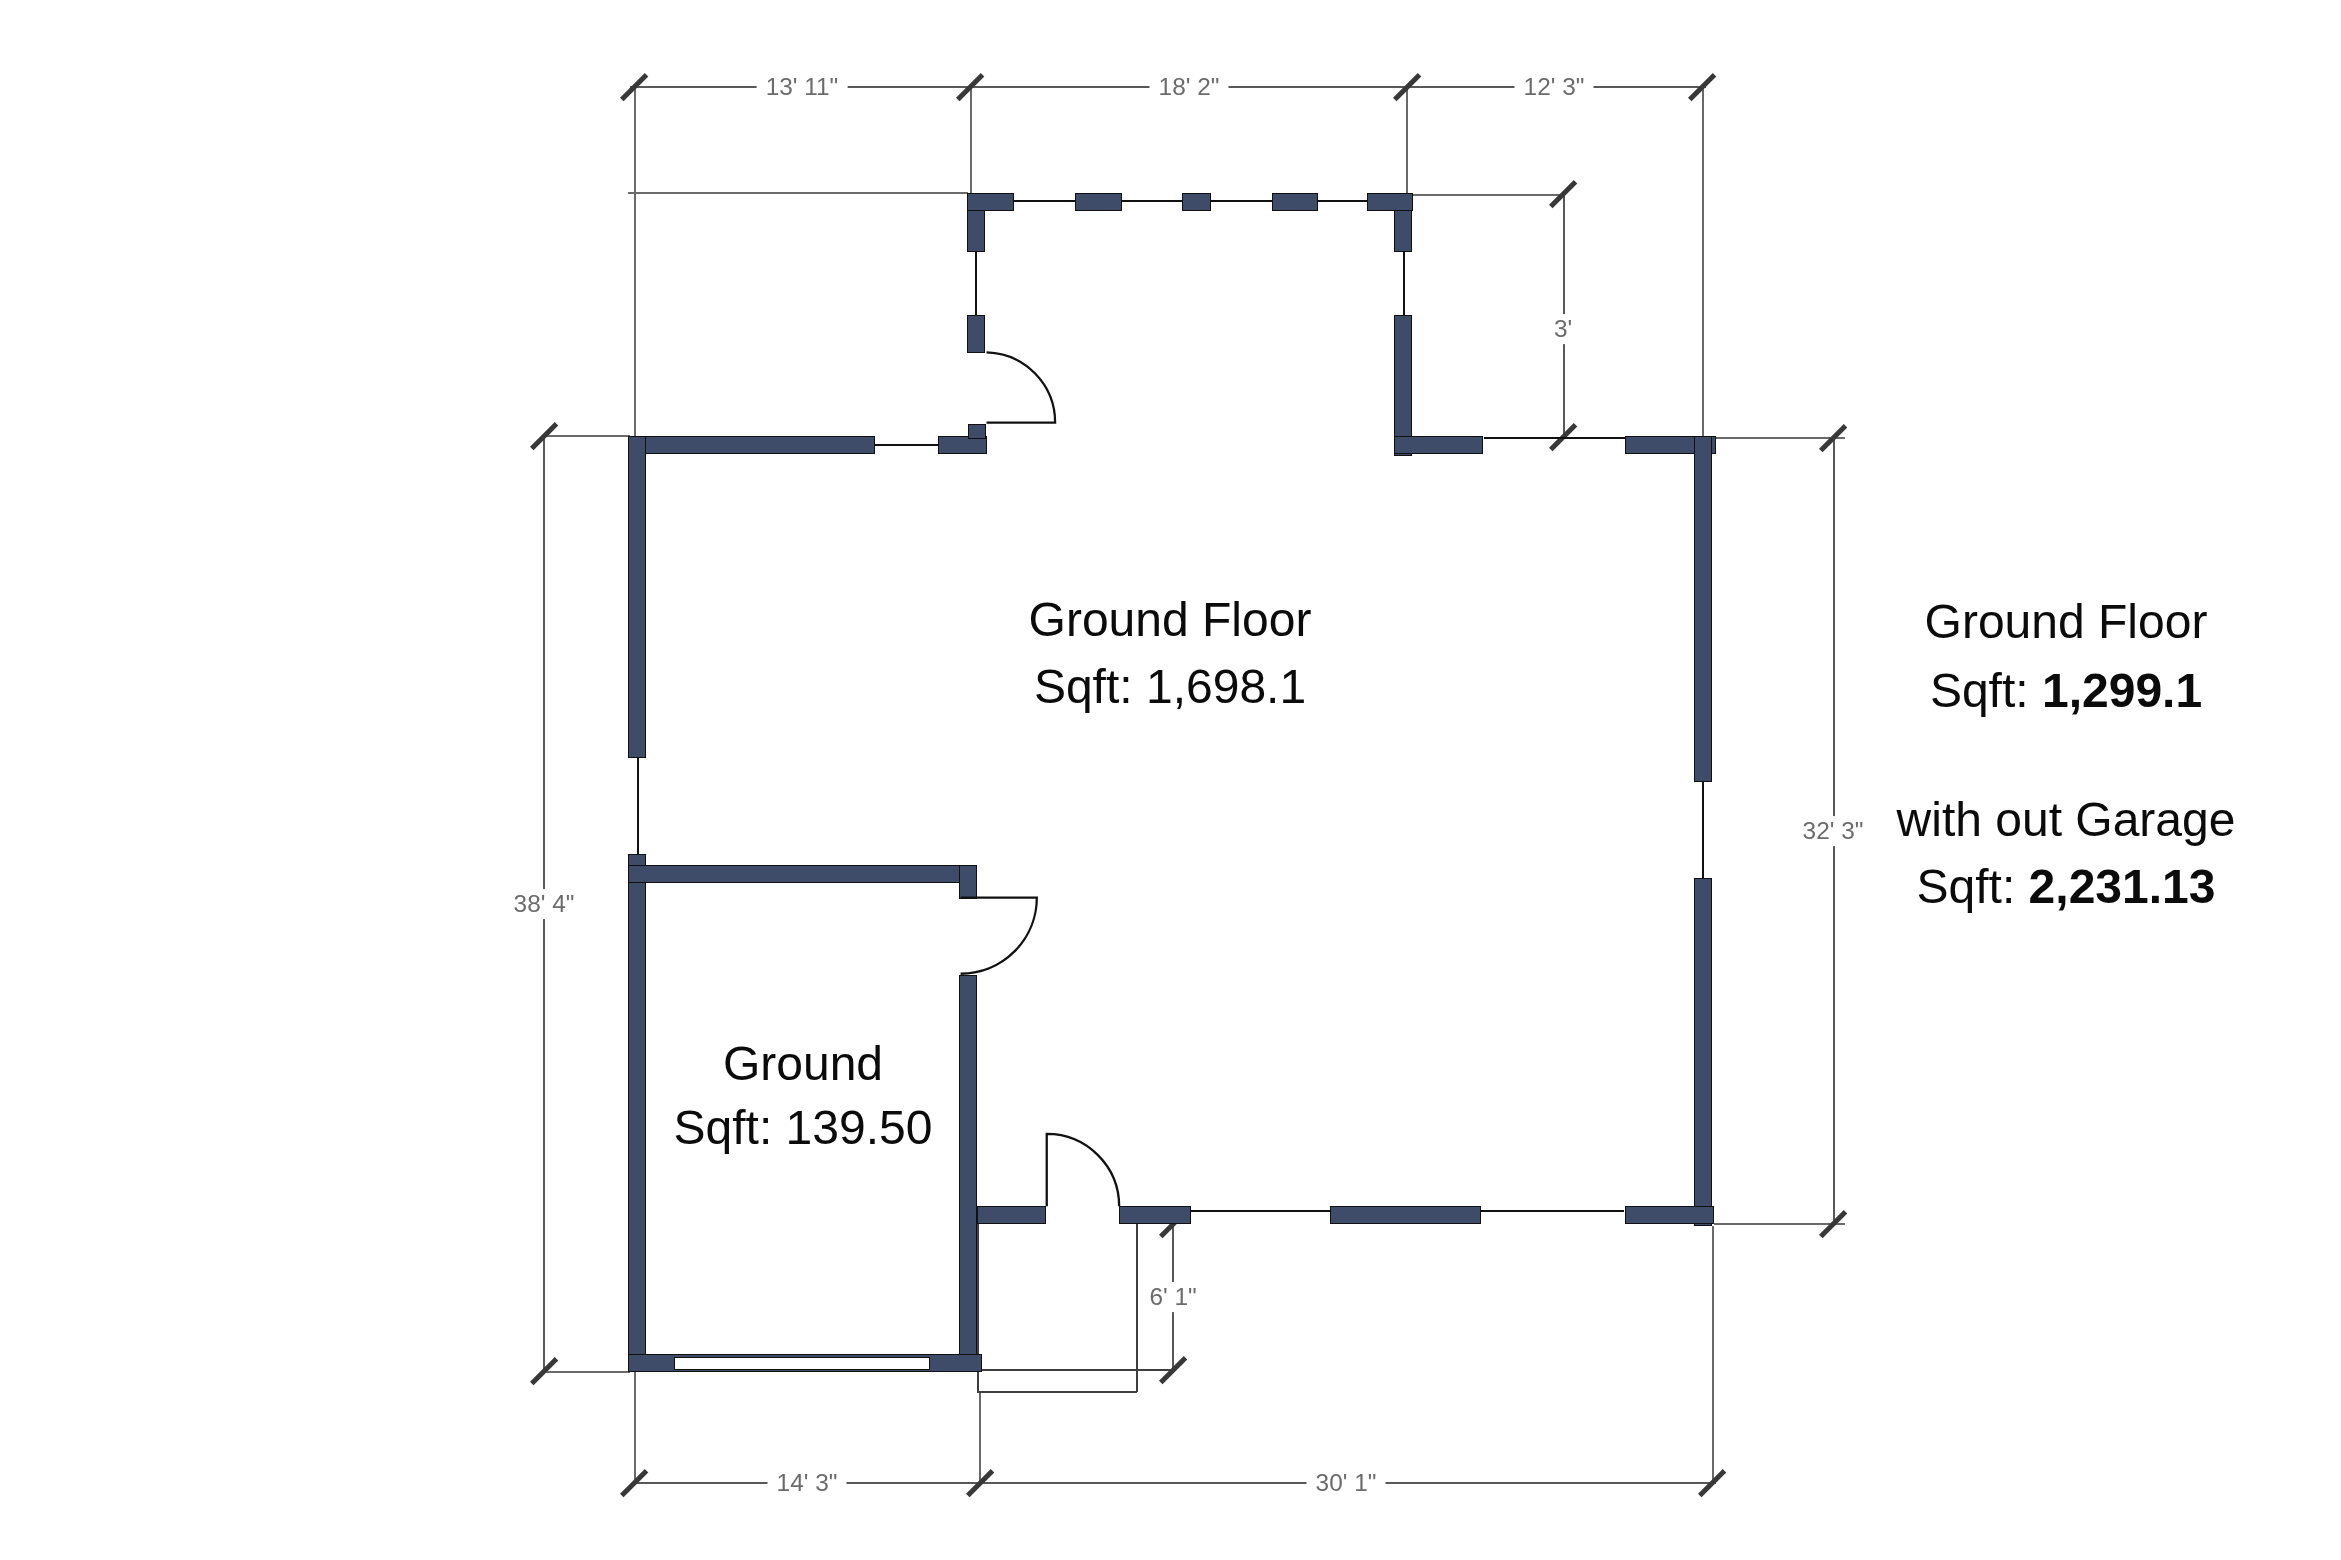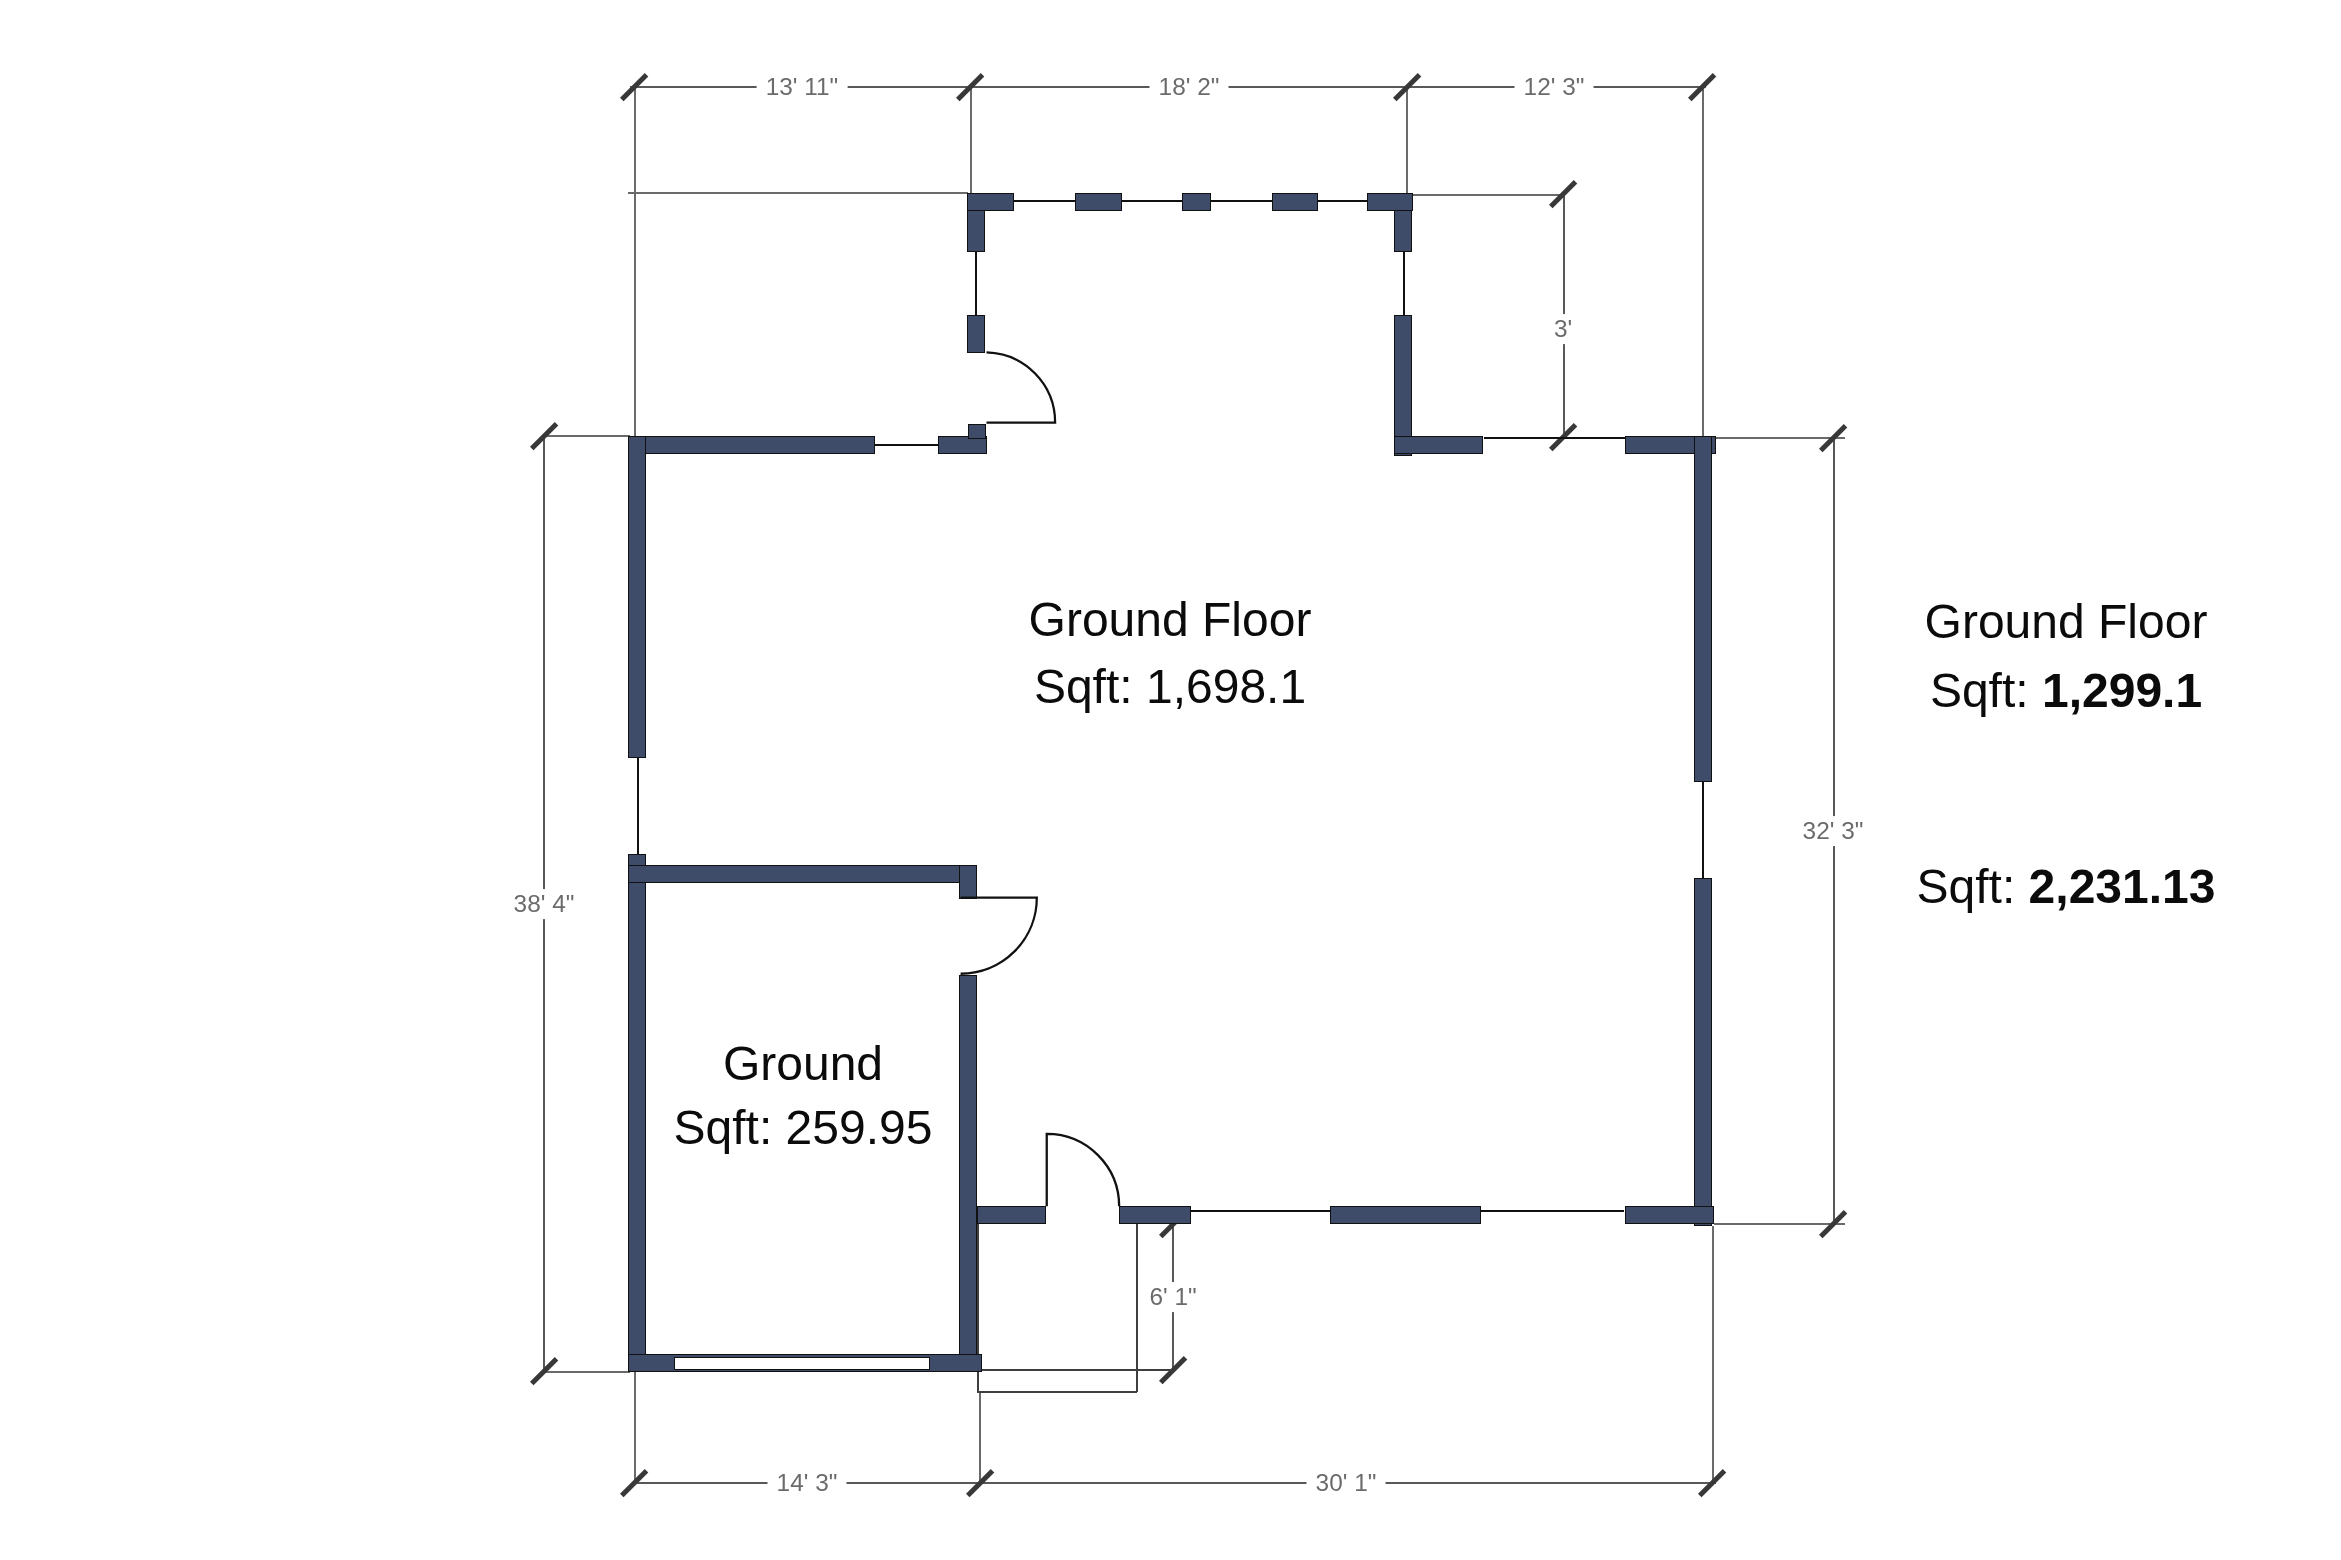--- a/index.html
+++ b/index.html
@@ -148,24 +148,25 @@
   <div class="dimlbl" style="left:1563px;top:329px;">3'</div>
   <div class="dimlbl" style="left:544px;top:904px;">38' 4"</div>
   <div class="dimlbl" style="left:1833px;top:831px;">32' 3"</div>
   <div class="dimlbl" style="left:807px;top:1483px;">14' 3"</div>
   <div class="dimlbl" style="left:1346px;top:1483px;">30' 1"</div>
   <div class="dimlbl" style="left:1173px;top:1297px;">6' 1"</div>
 
   <div class="roomlbl" style="left:1170px;top:620px;">Ground Floor</div>
   <div class="roomlbl" style="left:1170px;top:687px;">Sqft: 1,698.1</div>
   <div class="roomlbl" style="left:803px;top:1064px;">Ground</div>
-  <div class="roomlbl" style="left:803px;top:1128px;">Sqft: 259.95</div>
+  <div class="roomlbl" style="left:803px;top:1128px;">Sqft: 139.50</div>
 
   <div class="roomlbl" style="left:2066px;top:622px;">Ground Floor</div>
   <div class="roomlbl" style="left:2066px;top:691px;">
     <span>Sqft: </span><span class="bold">1,299.1</span>
   </div>
+  <div class="roomlbl" style="left:2066px;top:820px;">with out Garage</div>
   <div class="roomlbl" style="left:2066px;top:887px;">
     <span>Sqft: </span><span class="bold">2,231.13</span>
   </div>
 
 </div>
 
 
 </body></html>

